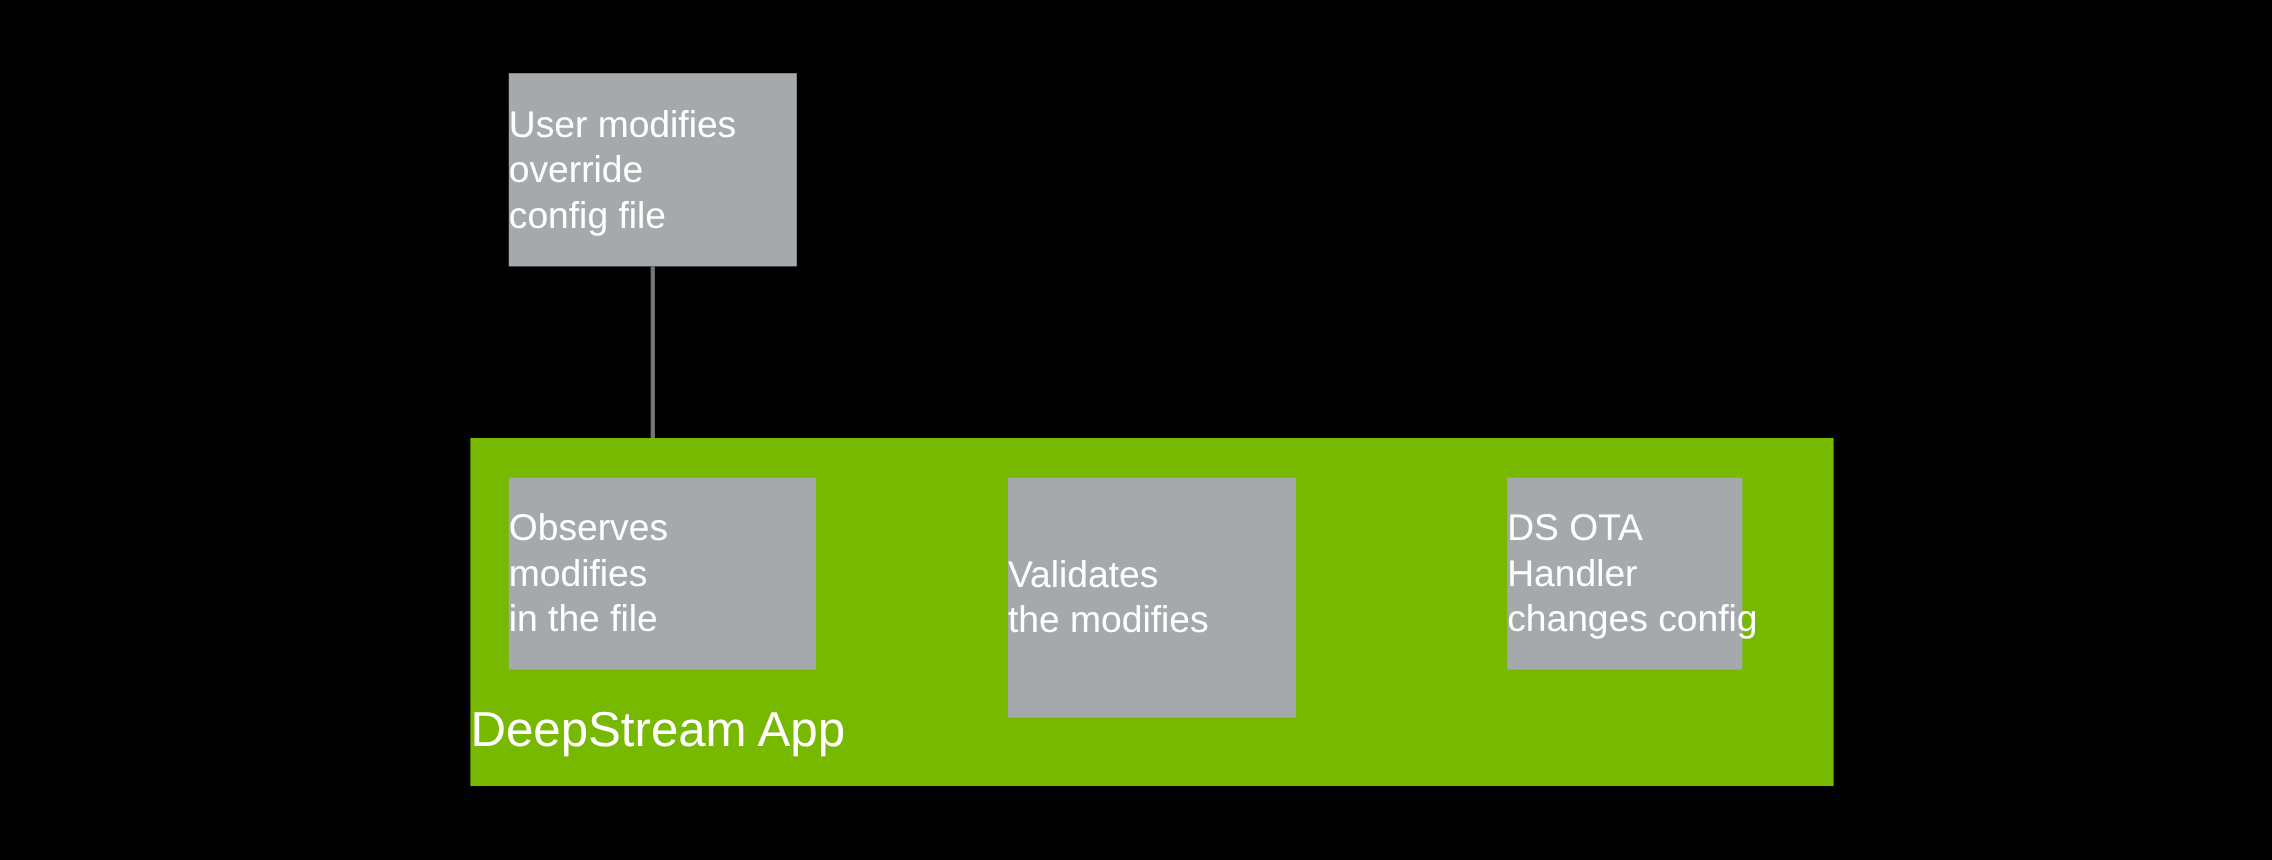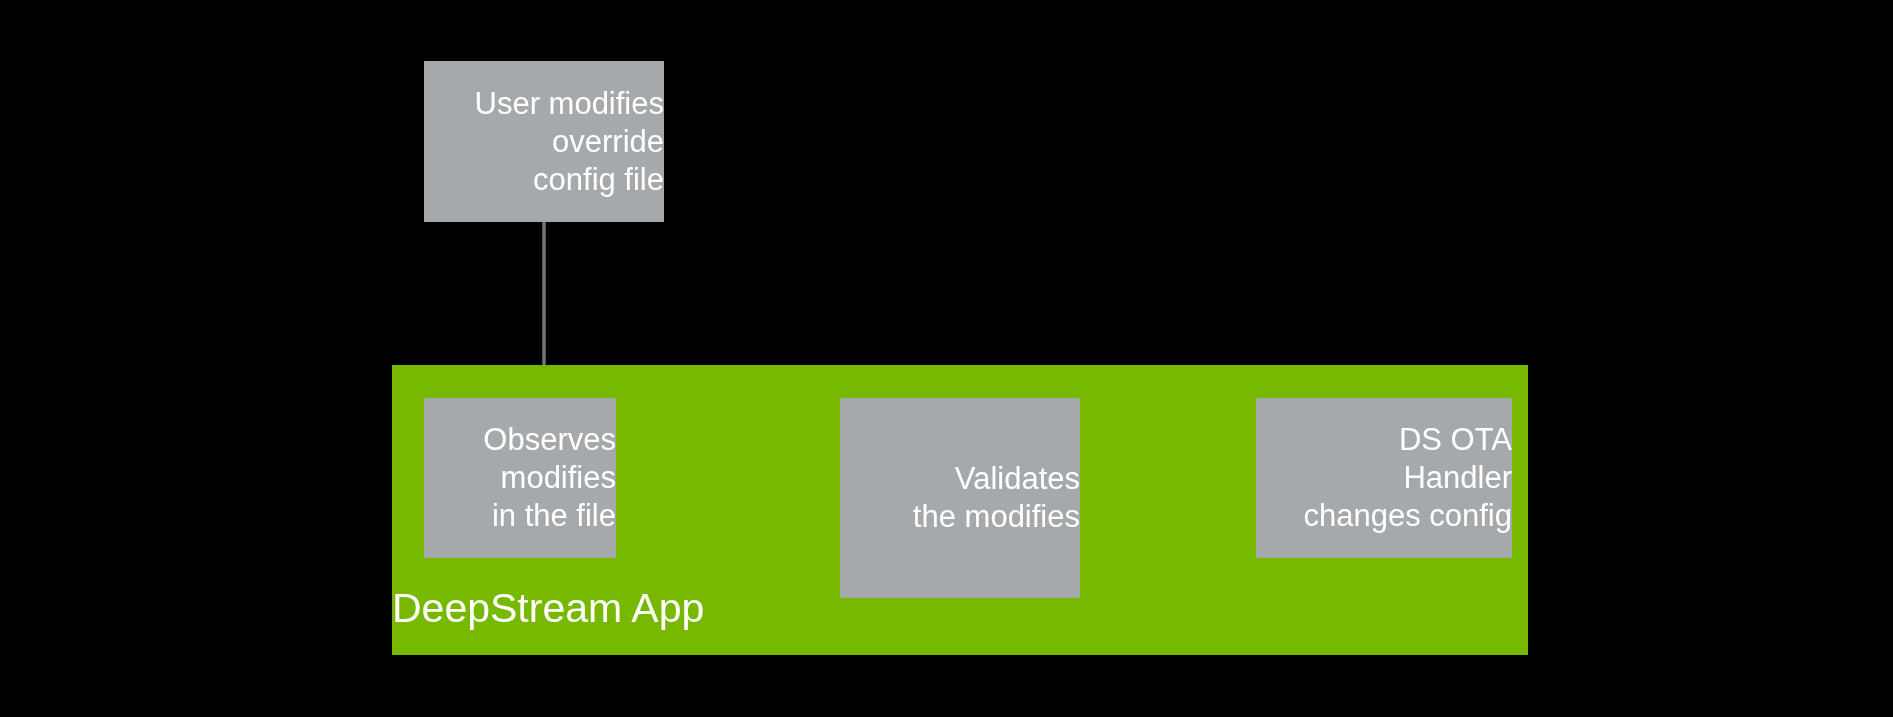--- a/index.html
+++ b/index.html
@@ -15,21 +15,21 @@
     overflow: hidden;
     font-family: "Liberation Sans", sans-serif;
     color: var(--text, #fff);
   }
   .node {
     position: absolute;
     background: var(--box-gray, #a6a9ab);
     display: flex;
     flex-direction: column;
     justify-content: center;
-    align-items: flex-end;
+    align-items: flex-start;
     text-align: center;
   }
   .node .line {
     display: block;
     font-size: 31px;
     line-height: 38px;
     color: var(--text, #fff);
     white-space: nowrap;
   }
   .top-box {
@@ -39,23 +39,23 @@
     height: 161px;
   }
   .green-container {
     position: absolute;
     left: 392px;
     top: 365px;
     width: 1136px;
     height: 290px;
     background: var(--green, #76b900);
   }
-  .step-1 { left: 32px;  top: 33px; width: 192px; height: 160px; }
+  .step-1 { left: 32px;  top: 33px; width: 256px; height: 160px; }
   .step-2 { left: 448px; top: 33px; width: 240px; height: 200px; }
-  .step-3 { left: 864px; top: 33px; width: 256px; height: 160px; }
+  .step-3 { left: 864px; top: 33px; width: 196px; height: 160px; }
   .container-label {
     position: absolute;
     left: 0;
     right: 0;
     top: 222px;
     text-align: left;
     font-size: 41px;
     line-height: 42px;
     color: var(--text, #fff);
     white-space: nowrap;

